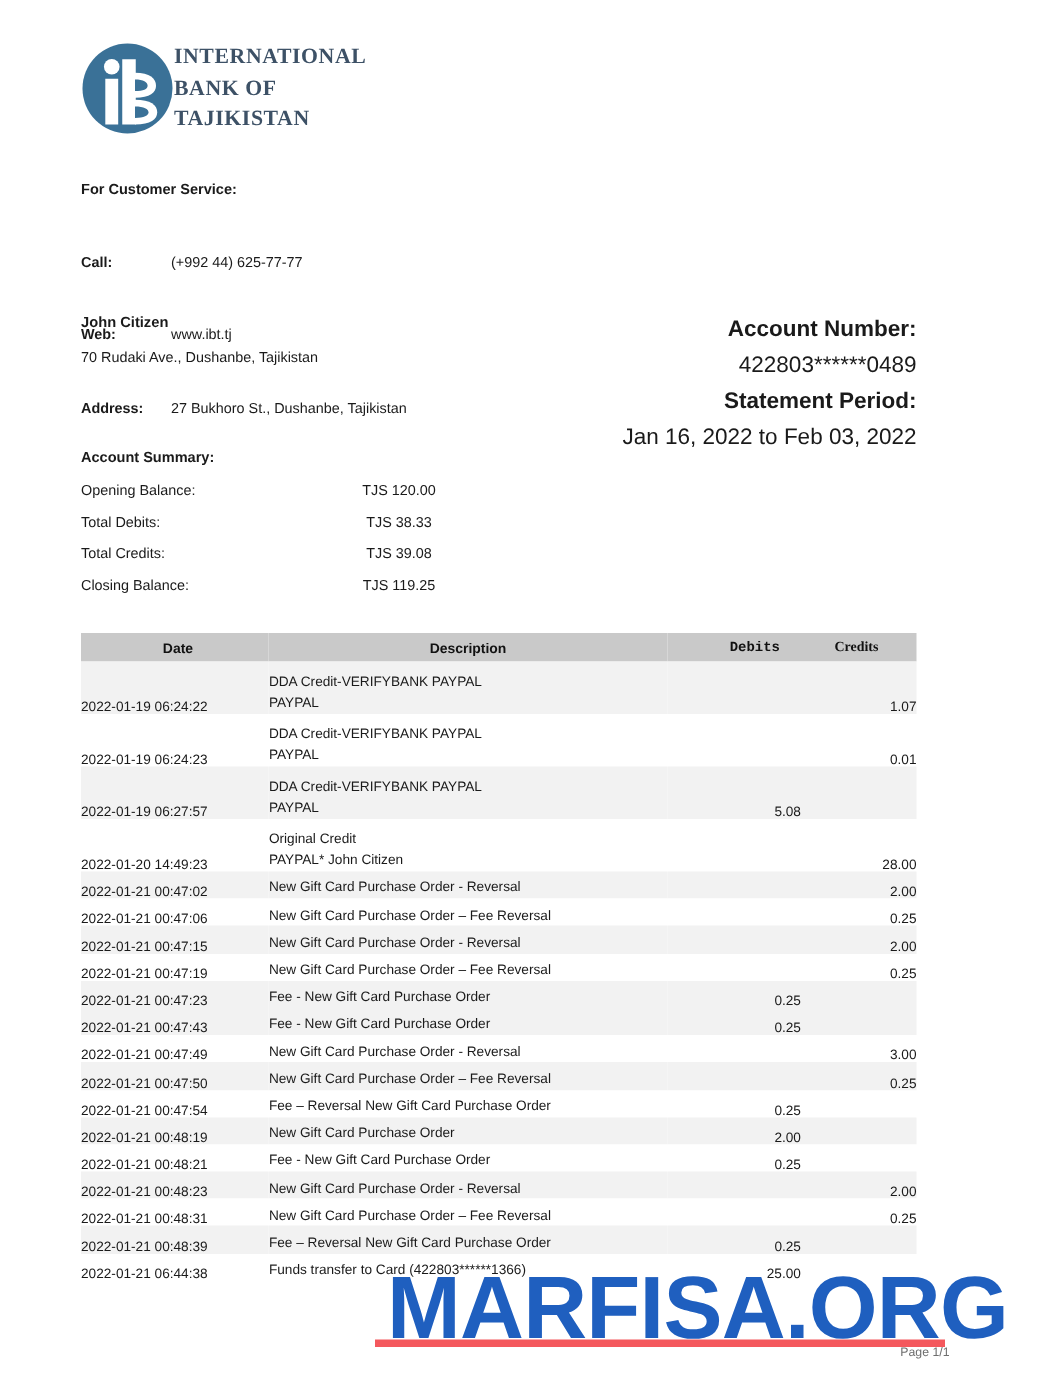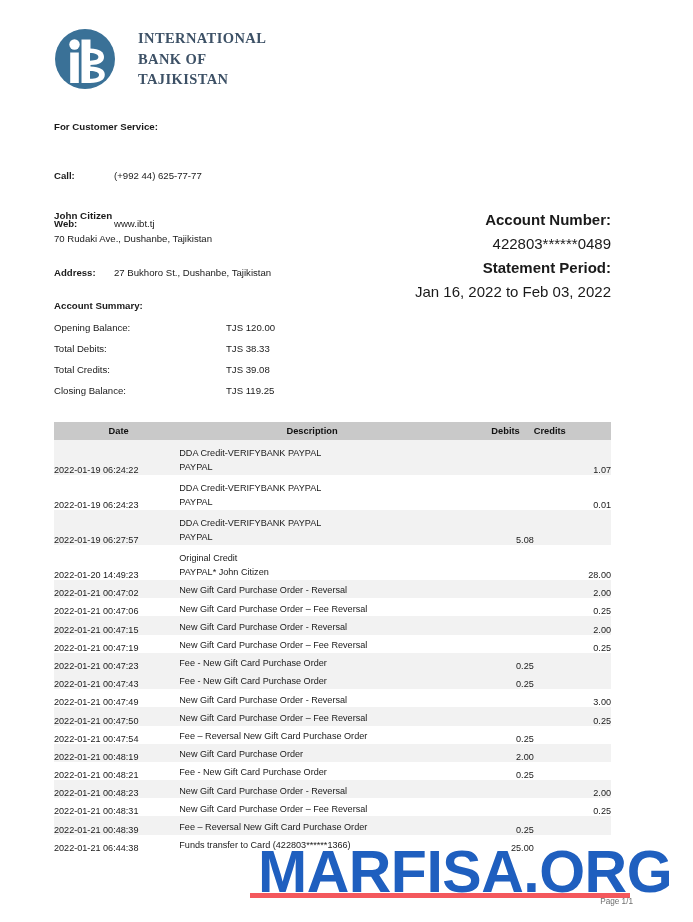--- a/index.html
+++ b/index.html
@@ -22,21 +22,20 @@
     height: 922px;
   }
 
   
   .header {
     position: absolute;
     left: 54px;
     top: 28px;
     display: flex;
     align-items: center;
-    gap: 22px;
   }
   .logo-mark {
     width: 62px;
     height: 62px;
     position: relative;
     flex: 0 0 auto;
   }
   .bank-name {
     font-family: "Liberation Serif", serif;
     font-weight: bold;
@@ -120,43 +119,43 @@
   .sum-row {
     display: flex;
     margin-bottom: 10px;
   }
   .sum-label {
     width: 172px;
     flex: 0 0 auto;
   }
   .sum-value {
     width: 80px;
-    text-align: left;
+    text-align: center;
   }
 
   
   .txn-table {
     position: absolute;
     left: 54px;
     top: 422px;
     width: 557px;
     border-collapse: collapse;
     font-size: 9.1px;
   }
   .txn-table thead th {
     background: #c9c9c9;
     font-weight: bold;
     font-size: 9.3px;
     padding: 4px 0 4px 0;
     color: #111;
   }
   .th-date   { text-align: center;  padding-left: 4px !important; width: 124px; }
   .th-desc   { text-align: center; width: 278px; }
-  .th-debits { text-align: right; width: 78px; padding-right: 14px !important; }
-  .th-credits{ text-align: left; width: 77px; padding-right: 3px !important; }
+  .th-debits { text-align: right; width: 78px; padding-right: 14px !important; font-family: Liberation Mono, monospace; }
+  .th-credits{ text-align: center; width: 77px; padding-right: 3px !important; font-family: Liberation Serif, serif; }
 
   .txn-table tbody tr { background: #ffffff; }
   .txn-table tbody tr.alt { background: #f2f2f2; }
 
   .txn-table td {
     padding: 0;
     vertical-align: bottom;
   }
   .td-date {
     padding-left: 4px;

